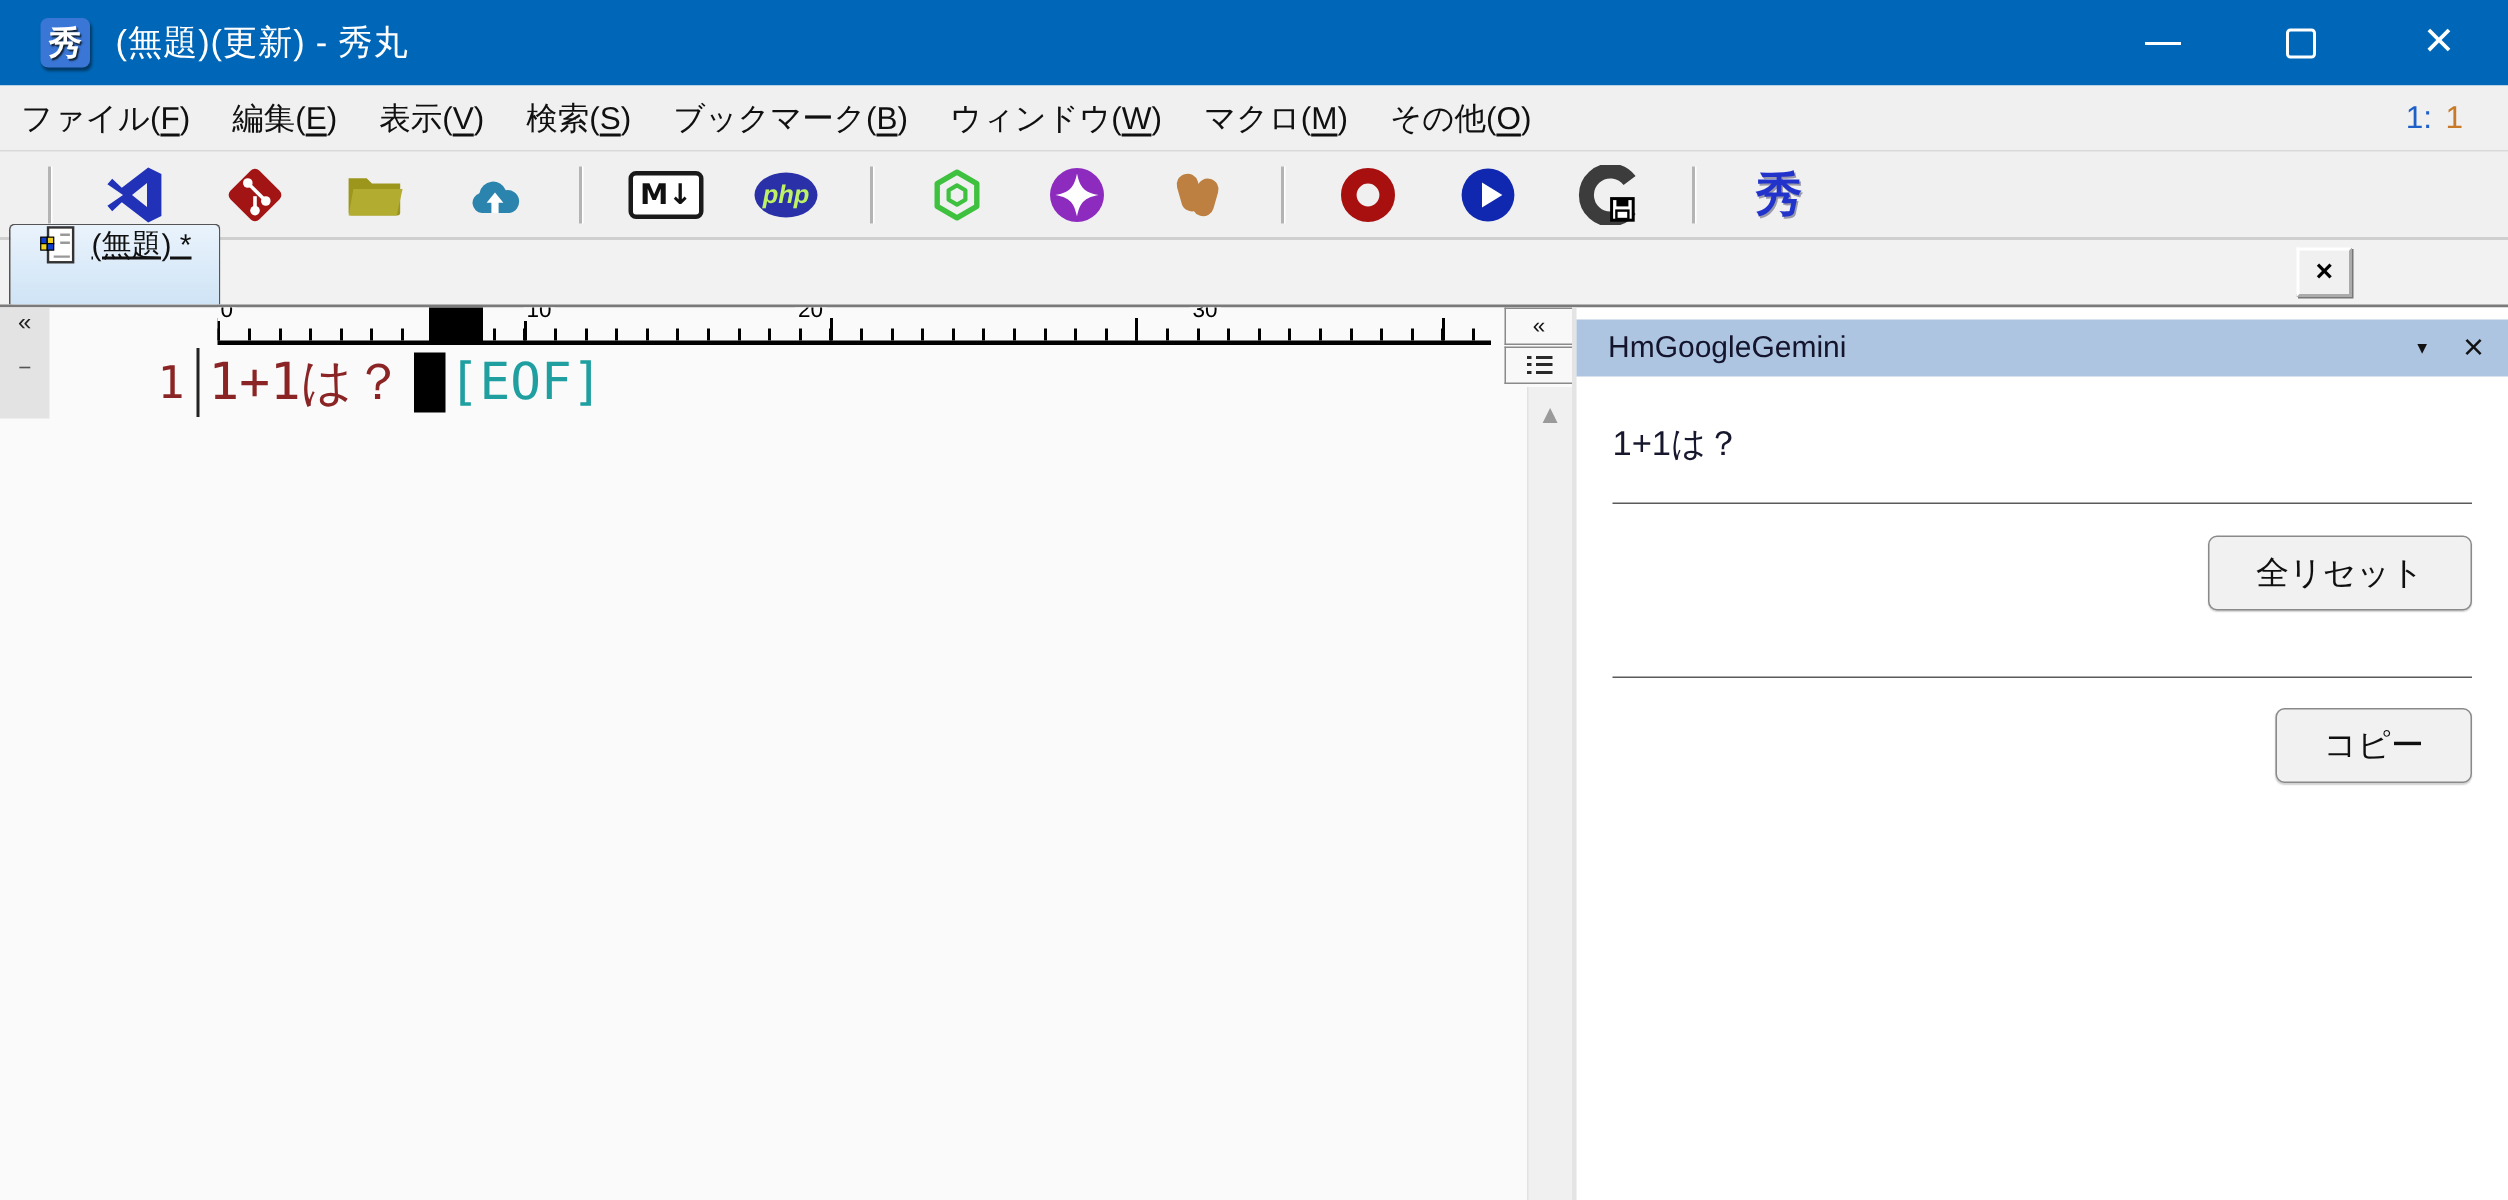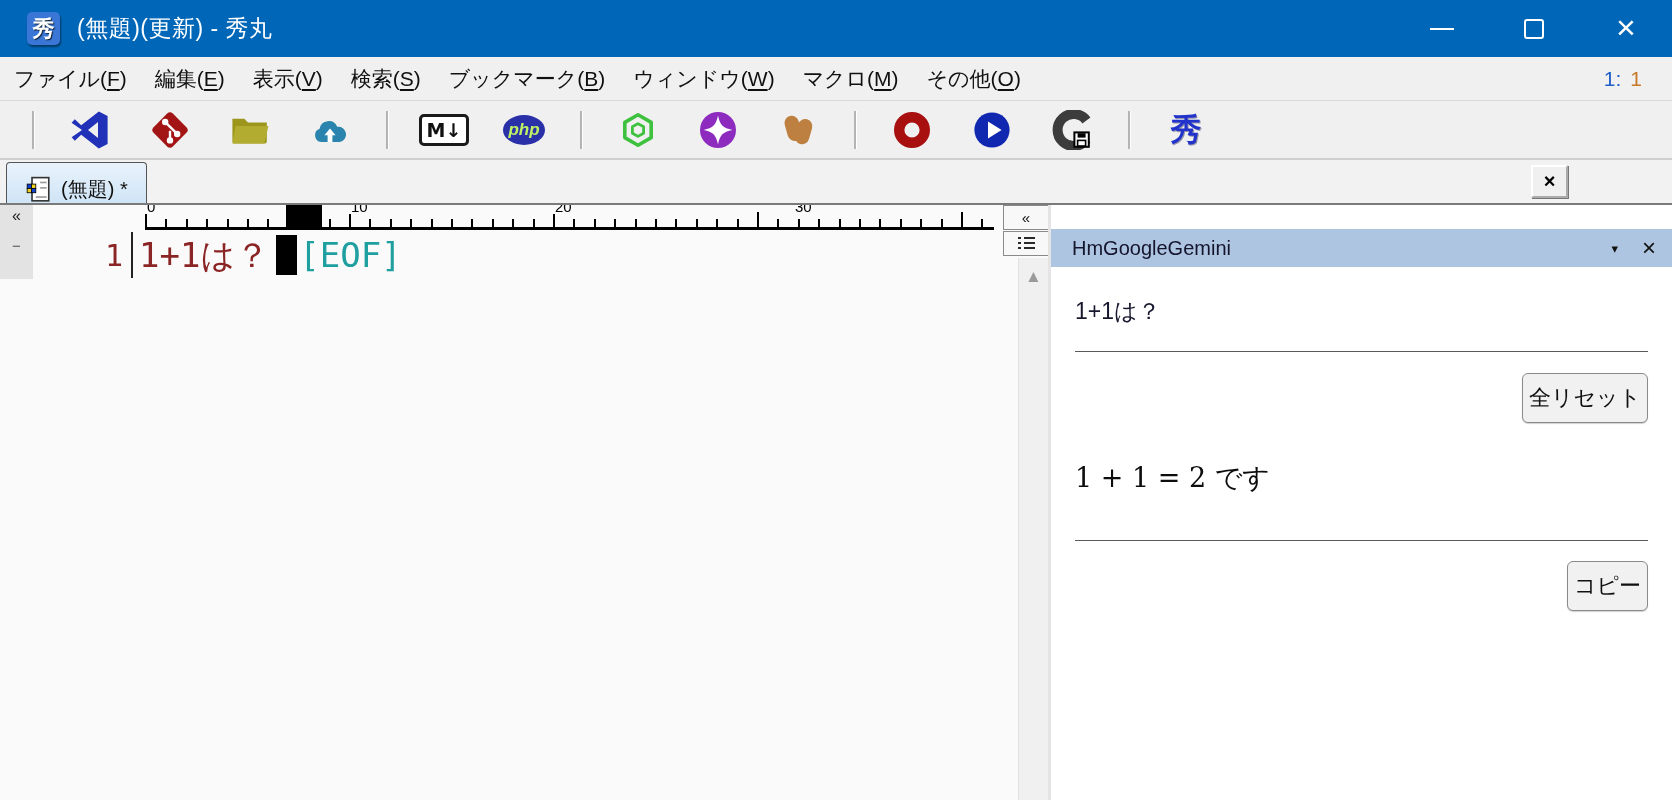--- a/index.html
+++ b/index.html
@@ -34,23 +34,23 @@
   .tb-btn { width:42px; height:42px; margin:0 19px; display:flex; align-items:center; justify-content:center; flex:0 0 auto; }
   .tb-btn svg { width:40px; height:40px; }
   .md-box { border:3px solid #1a1a1a; border-radius:5px; background:#fff; color:#111;
     font-weight:bold; font-size:19px; padding:2px 5px; font-family:"DejaVu Sans",sans-serif; }
   .php-oval { background:#2a31a8; color:#bef264; border-radius:50%; width:50px; height:30px;
     display:flex; align-items:center; justify-content:center; font-style:italic; font-weight:bold; font-size:17px; }
   .hide-glyph { color:#2233cc; font-weight:bold; font-size:31px; text-shadow:1px 1px 0 #99a; }
 
   
   .tabbar { height:45px; background:#f2f2f2; border-bottom:2px solid #7a7a7a; display:flex; align-items:flex-end; position:relative; }
-  .tab { height:41px; margin-left:6px; background:linear-gradient(#eaf3fc,#cfe4f6);
+  .tab { height:54px; margin-left:6px; background:linear-gradient(#eaf3fc,#cfe4f6);
     border:1px solid #555; border-bottom:none; border-radius:4px 4px 0 0;
-    display:flex; align-items:flex-end; gap:9px; padding:0 18px; font-size:20px; color:#111; }
+    display:flex; align-items:flex-start; gap:9px; padding:0 18px; font-size:20px; color:#111;text-decoration:underline; }
   .tab-doc-icon svg { width:27px; height:27px; display:block; }
   .tab-close-btn { position:absolute; right:104px; top:5px; width:37px; height:33px;
     background:#f0f0f0; border:2px outset #fff; box-shadow:1px 1px 0 #777;
     font-weight:bold; font-size:20px; display:flex; align-items:center; justify-content:center; color:#000; }
 
   
   .main { display:flex; height:595px; }
 
   
   .editor-region { position:relative; width:1000px; background:#fafafa; overflow:hidden; }
@@ -83,30 +83,30 @@
   .list-glyph { width:17px; height:13px;
     background:
       repeating-linear-gradient(to bottom,#2a2a2a 0 2px,transparent 2px 5px) 6px 0 / 11px 13px no-repeat,
       repeating-linear-gradient(to bottom,#2a2a2a 0 2px,transparent 2px 5px) 0 0 / 3px 13px no-repeat; }
   .sc-track { position:absolute; top:53px; bottom:0; right:0; width:30px; background:#f0f0f0;
     border-left:1px solid #e2e2e2; text-align:center; }
   .sc-up { color:#9a9a9a; font-size:17px; margin-top:9px; }
 
   
   .panel { flex:1; background:#fff; border-left:3px solid #e4e4e4; position:relative; }
-  .panel-header { height:38px; margin-top:24px; background:#aec5e2; display:flex; align-items:center;
+  .panel-header { height:38px; margin-top:8px; background:#aec5e2; display:flex; align-items:center;
     padding:0 16px 0 21px; font-size:20px; color:#14142c; }
   .panel-menu-glyph { margin-left:auto; font-size:13px; color:#111; }
   .panel-close-glyph { margin-left:24px; font-size:24px; font-weight:300; color:#111; line-height:1; }
   .panel-body { padding:0 24px; }
   .prompt { margin-top:29px; font-size:23px; color:#17172e; }
   .panel-hr { border:none; border-top:1px solid #5a5a5a; margin-top:24px; }
   .btn-row { display:flex; justify-content:flex-end; gap:15px; margin-top:21px; }
   .ui-btn { background:#f1f1f1; border:1px solid #8a8a8a; border-radius:6px; font-size:22px;
-    color:#101010; padding:9px 6px; box-shadow:0 1px 1px rgba(0,0,0,.18); white-space:nowrap; }
+    color:#101010; padding:9px 31px; box-shadow:0 1px 1px rgba(0,0,0,.18); white-space:nowrap; }
   .answer { margin-top:37px; font-family:"DejaVu Serif","Liberation Serif",serif; font-size:27px; color:#0d0d0d; }
   .hr2 { margin-top:44px; }
   .copy-row { display:flex; justify-content:flex-end; margin-top:20px; }
 </style>
 </head>
 <body>
 
 <div class="titlebar">
   <div class="app-icon">秀</div>
   <div class="title-text">(無題)(更新) - 秀丸</div>
@@ -254,21 +254,21 @@
 
   <div class="editor-region">
     <div class="fold-box">
       <span class="collapse-glyph">«</span>
       <span class="fold-minus">−</span>
     </div>
 
     <div class="ruler">
       <span class="ruler-label" style="left:0">0</span>
       <span class="ruler-label" style="left:204px">10</span>
-      <span class="ruler-label" style="left:408px">20</span>
+      <span class="ruler-label" style="left:385px">20</span>
       <span class="ruler-label" style="left:648px">30</span>
       <span class="ruler-cursor"></span>
     </div>
 
     <div class="line-row">
       <span class="line-number">1</span>
       <span class="ln-sep"></span>
       <span class="editor-text">1+1は？</span>
       <span class="cursor-block"></span>
       <span class="eof">[EOF]</span>
@@ -290,20 +290,19 @@
       <span>HmGoogleGemini</span>
       <span class="panel-menu-glyph">▾</span>
       <span class="panel-close-glyph">×</span>
     </div>
     <div class="panel-body">
       <div class="prompt">1+1は？</div>
       <hr class="panel-hr">
       <div class="btn-row">
         <button class="ui-btn">全リセット</button>
       </div>
-      <div class="answer">1 + 1 = 2 です</div>
       <hr class="panel-hr hr2">
       <div class="copy-row">
         <button class="ui-btn">コピー</button>
       </div>
     </div>
   </div>
 </div>
 
 </body></html>

